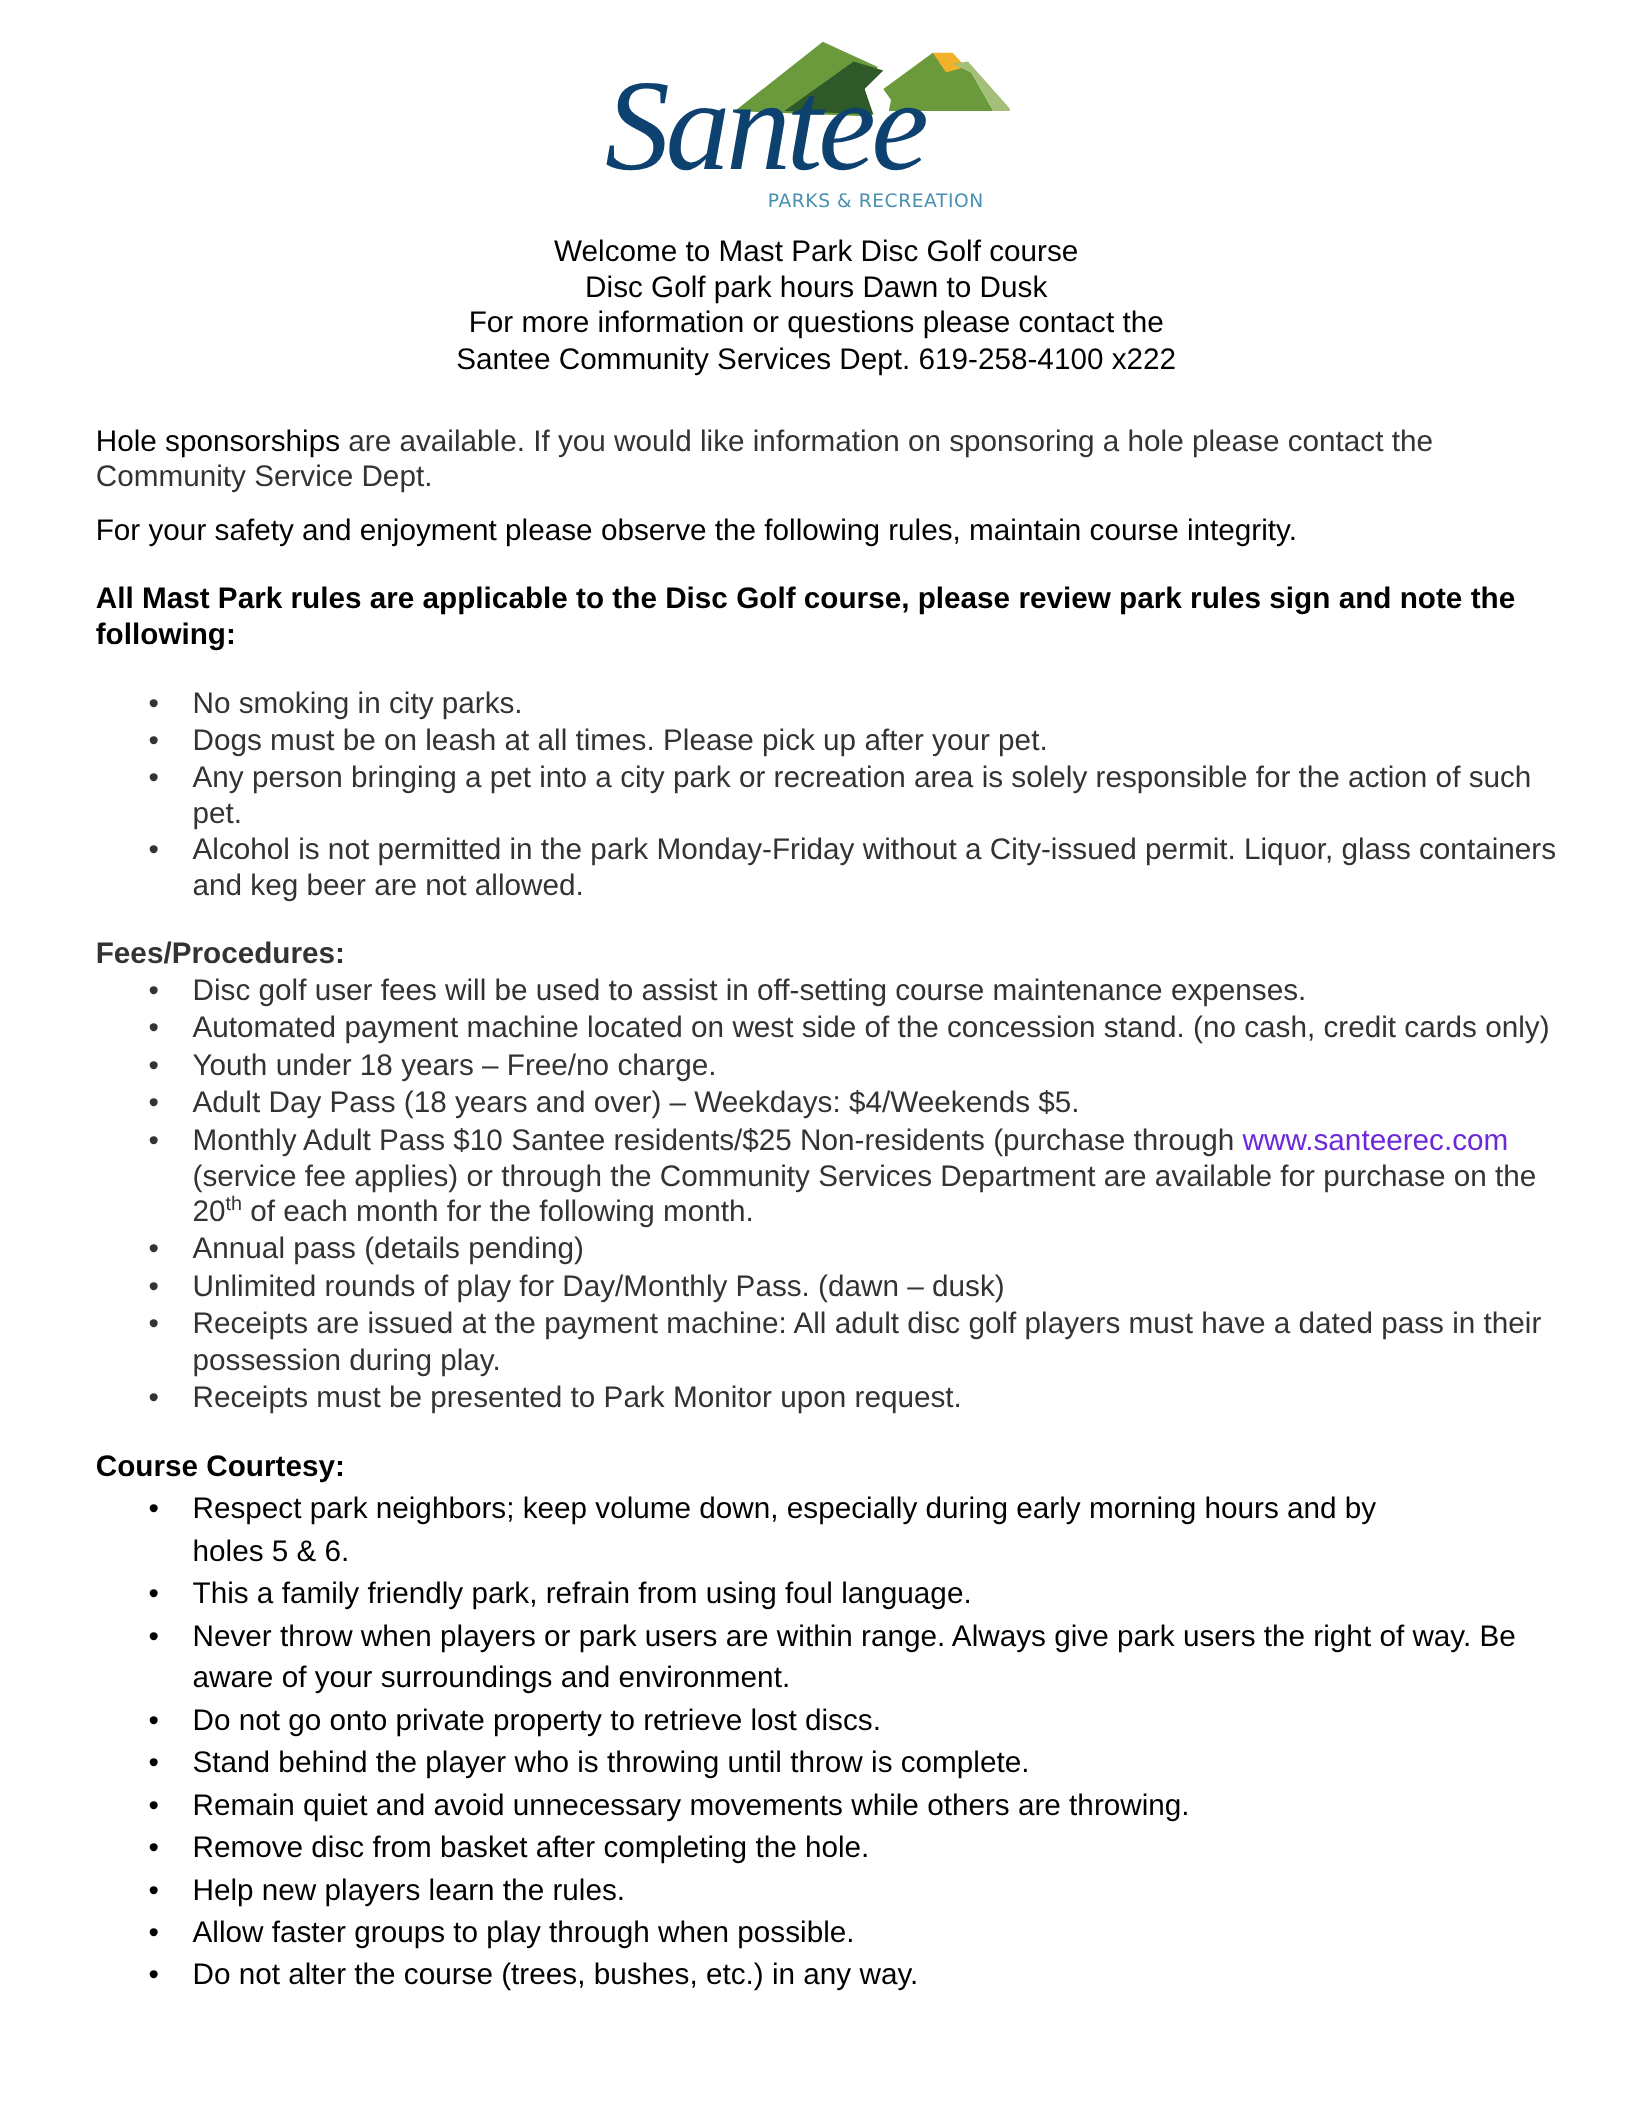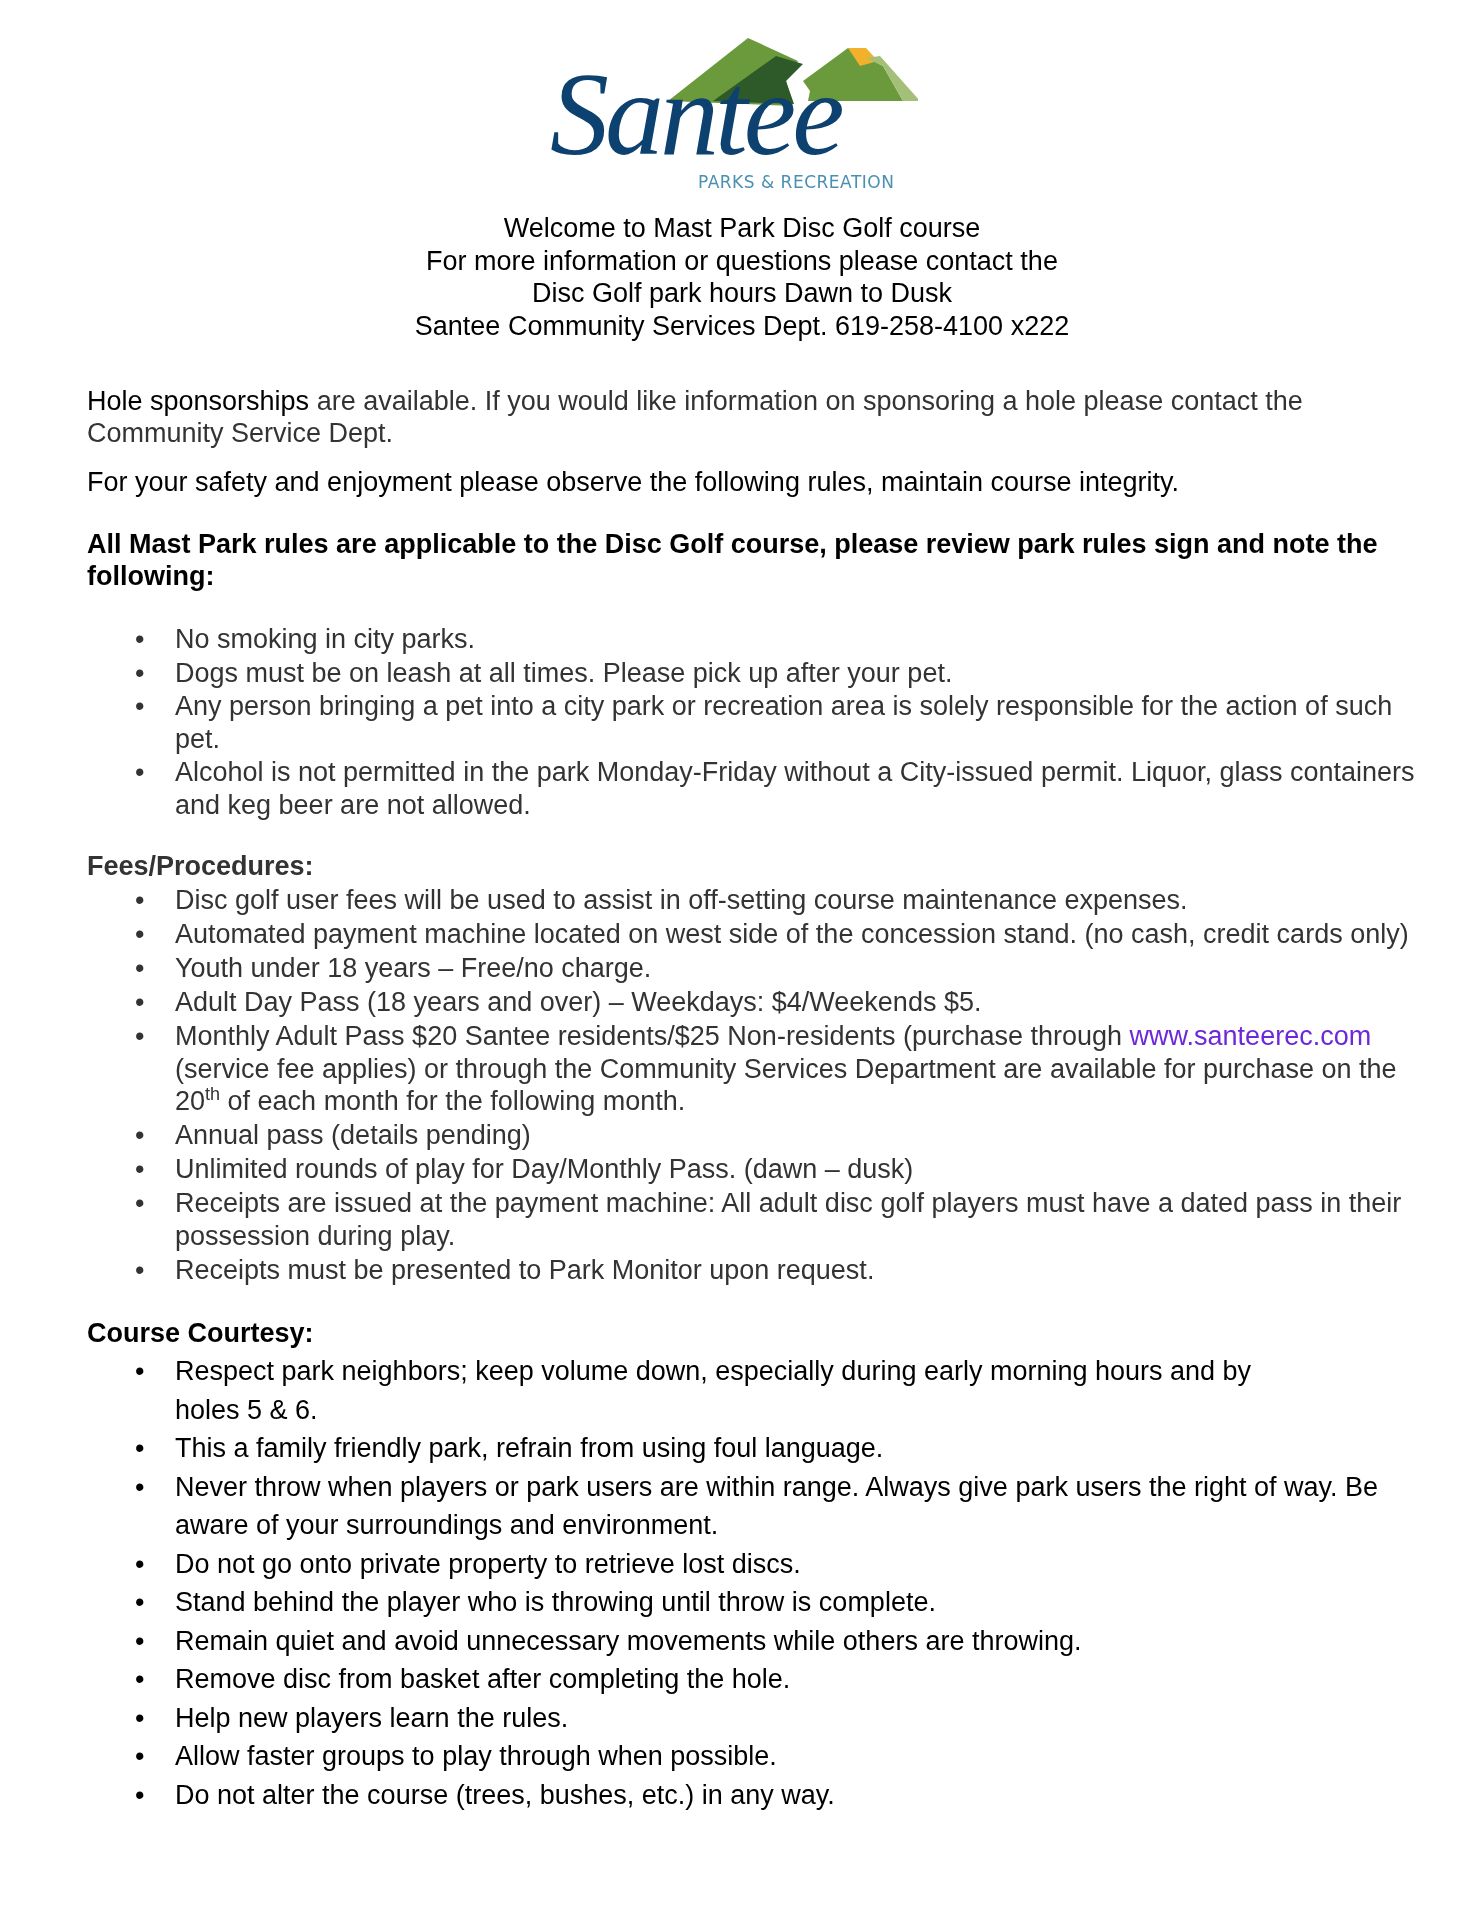--- a/index.html
+++ b/index.html
@@ -32,22 +32,22 @@
     <polygon points="255,55 300,22 335,40 355,75 260,75 262,65" fill="#6a9a3c"></polygon>
     <polygon points="300,22 318,22 330,35 312,40" fill="#f1b12a"></polygon>
     <polygon points="318,32 332,30 372,75 355,75 335,40" fill="#a4bf78"></polygon>
     <text x="2" y="128" font-family="Liberation Serif, serif" font-style="italic" font-size="118" fill="#0d4170" letter-spacing="-4">Santee</text>
     <text x="150" y="162" font-family="DejaVu Sans, sans-serif" font-size="17" fill="#4a90b0" letter-spacing="0.5">PARKS &amp; RECREATION</text>
   </svg>
 </div>
 
 <div class="header">
   <div>Welcome to Mast Park Disc Golf course</div>
+  <div>Disc Golf park hours Dawn to Dusk</div>
   <div>For more information or questions please contact the</div>
-  <div>Disc Golf park hours Dawn to Dusk</div>
   <div>Santee Community Services Dept. 619-258-4100 x222</div>
 </div>
 
 <div class="p" style="top:373px;margin-top:12px;">
   <span class="black">Hole sponsorships</span><span class="gray"> are available. If you would like information on sponsoring a hole please contact the Community Service Dept.</span>
 </div>
 
 <div class="p black" style="top:466px;">For your safety and enjoyment please observe the following rules, maintain course integrity.</div>
 
 <div class="p black bold" style="top:528px; width:1310px;">All Mast Park rules are applicable to the Disc Golf course, please review park rules sign and note the following:</div>
@@ -59,21 +59,21 @@
   <li><span class="bullet">•</span><span>Alcohol is not permitted in the park Monday-Friday without a City-issued permit. Liquor, glass containers and keg beer are not allowed.</span></li>
 </ul>
 
 <div class="p gray bold" style="top:850px;">Fees/Procedures:</div>
 
 <ul class="list l2" style="top:884px;">
   <li><span class="bullet">•</span><span>Disc golf user fees will be used to assist in off-setting course maintenance expenses.</span></li>
   <li><span class="bullet">•</span><span>Automated payment machine located on west side of the concession stand. (no cash, credit cards only)</span></li>
   <li><span class="bullet">•</span><span>Youth under 18 years – Free/no charge.</span></li>
   <li><span class="bullet">•</span><span>Adult Day Pass (18 years and over) – Weekdays: $4/Weekends $5.</span></li>
-  <li><span class="bullet">•</span><span>Monthly Adult Pass $20 Santee residents/$25 Non-residents (purchase through </span><a class="link">www.santeerec.com</a><span> (service fee applies) or through the Community Services Department are available for purchase on the 20</span><sup class="th">th</sup><span> of each month for the following month.</span></li>
+  <li><span class="bullet">•</span><span>Monthly Adult Pass $10 Santee residents/$25 Non-residents (purchase through </span><a class="link">www.santeerec.com</a><span> (service fee applies) or through the Community Services Department are available for purchase on the 20</span><sup class="th">th</sup><span> of each month for the following month.</span></li>
   <li><span class="bullet">•</span><span>Annual pass (details pending)</span></li>
   <li><span class="bullet">•</span><span>Unlimited rounds of play for Day/Monthly Pass. (dawn – dusk)</span></li>
   <li><span class="bullet">•</span><span>Receipts are issued at the payment machine: All adult disc golf players must have a dated pass in their possession during play.</span></li>
   <li><span class="bullet">•</span><span>Receipts must be presented to Park Monitor upon request.</span></li>
 </ul>
 
 <div class="p black bold" style="top:1317px;">Course Courtesy:</div>
 
 <ul class="list l3" style="top:1352px; width:1300px;">
   <li style="padding-right:80px;"><span class="bullet">•</span><span>Respect park neighbors; keep volume down, especially during early morning hours and by holes 5 &amp; 6.</span></li>

